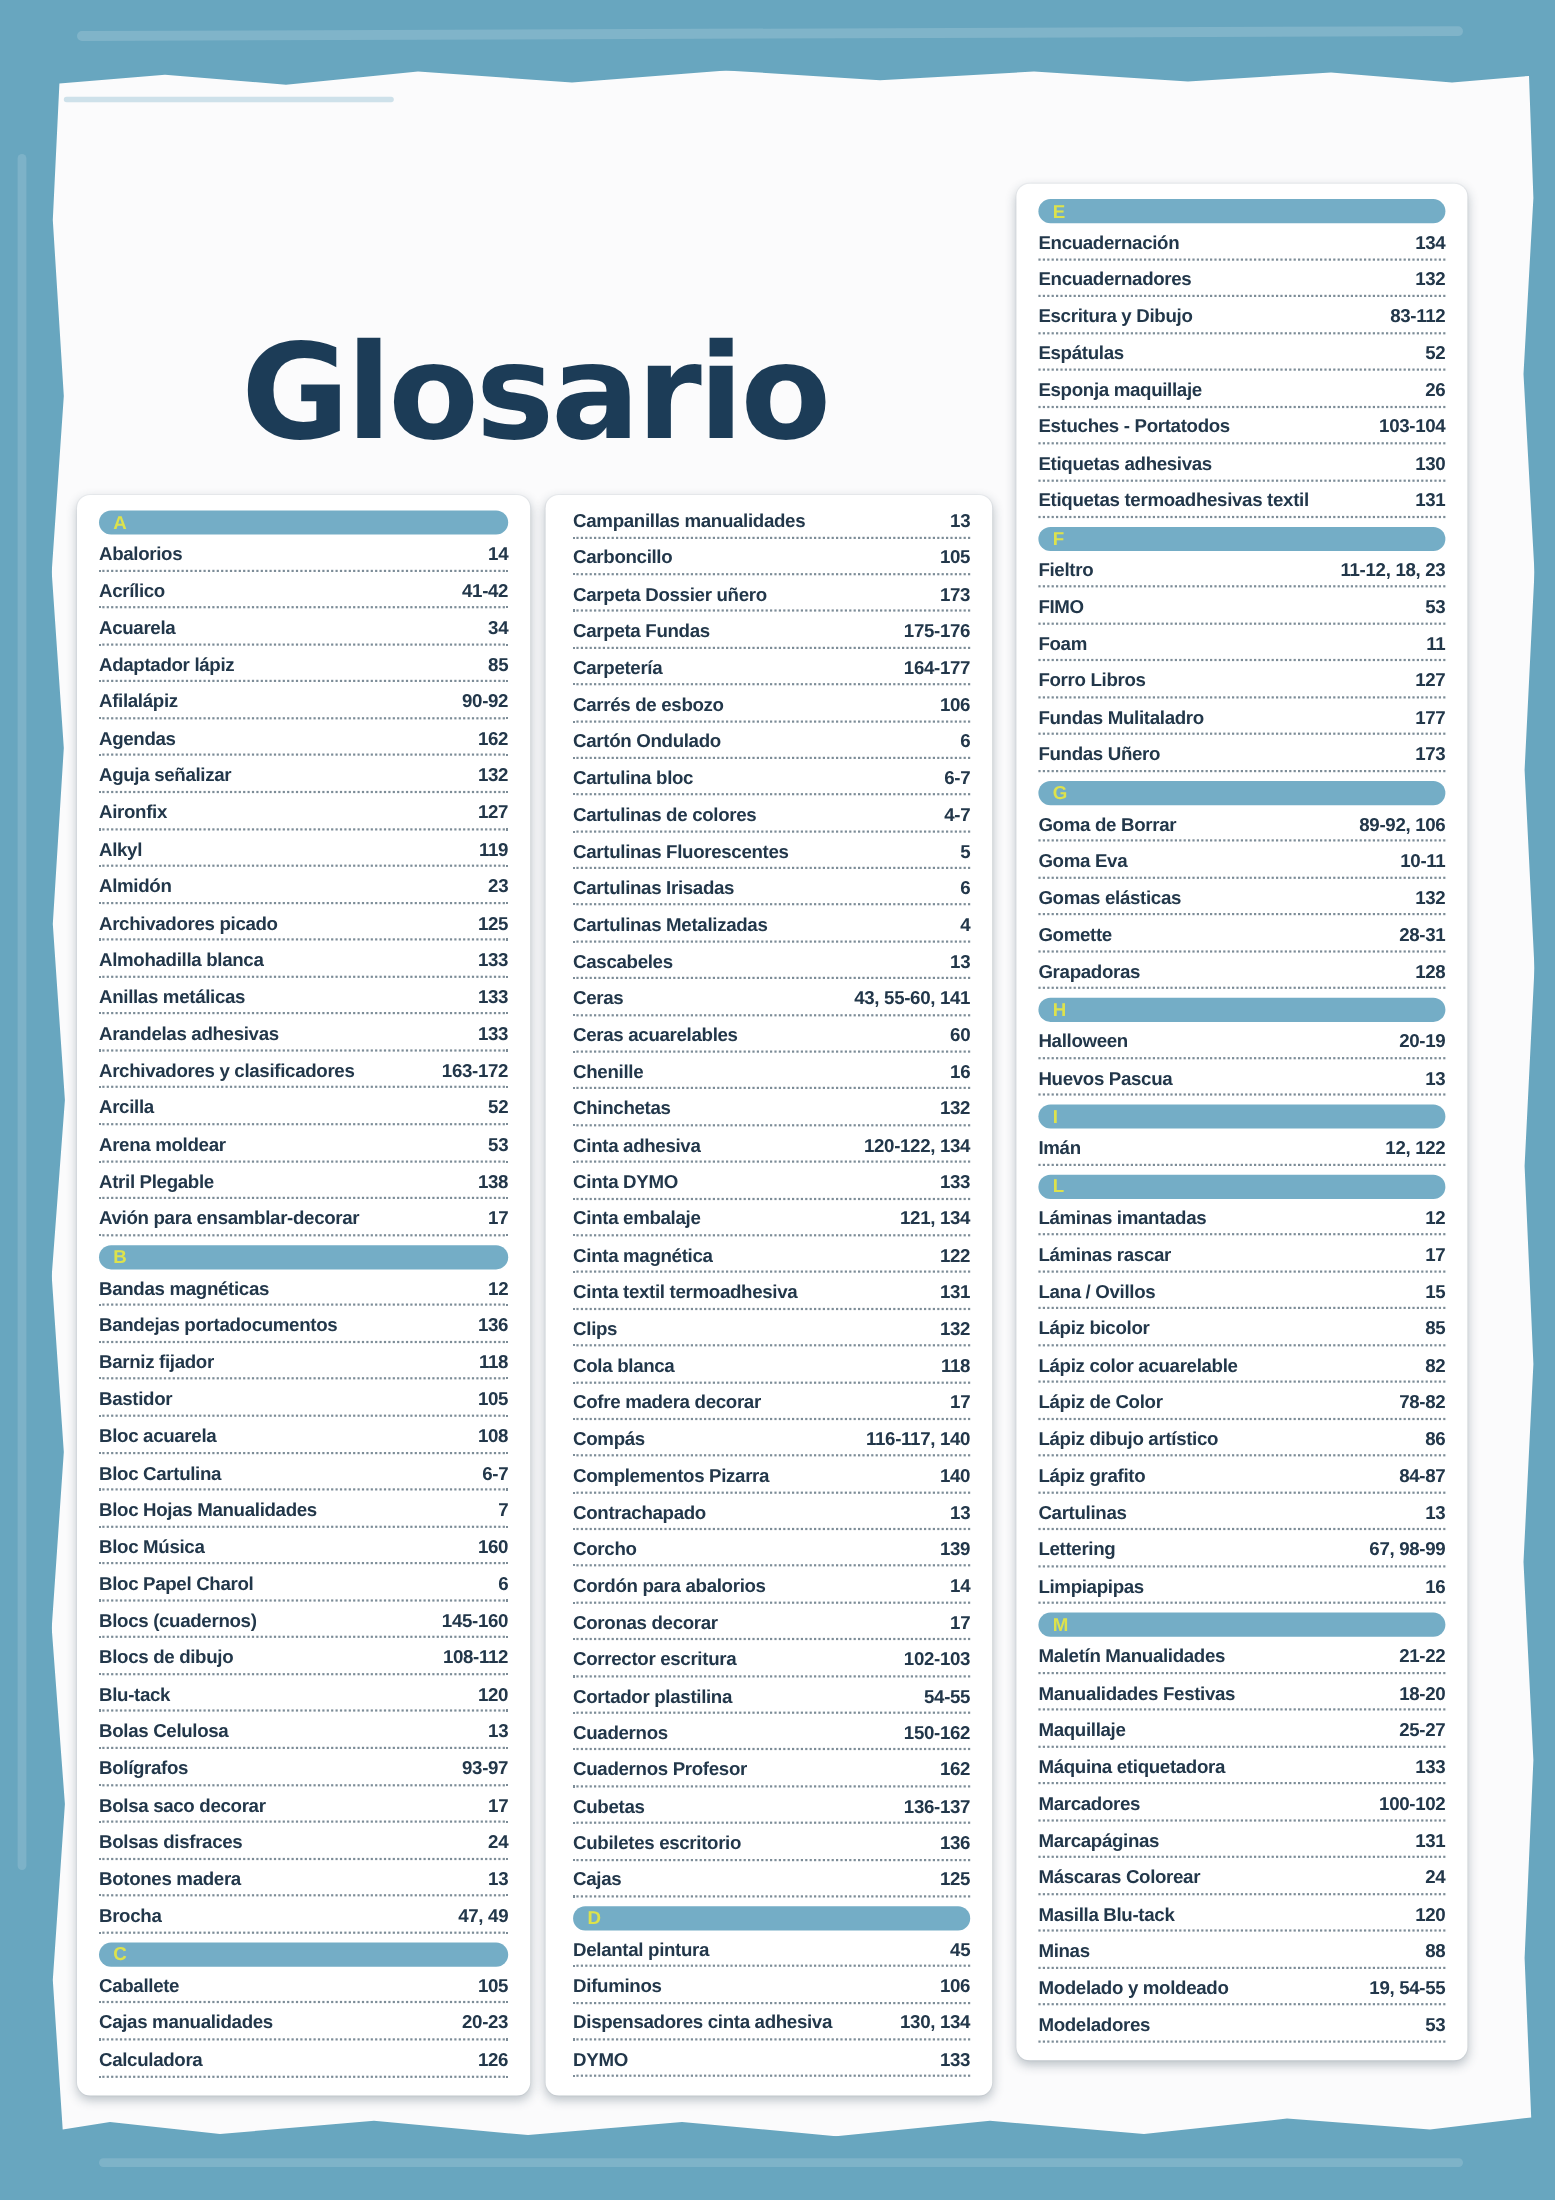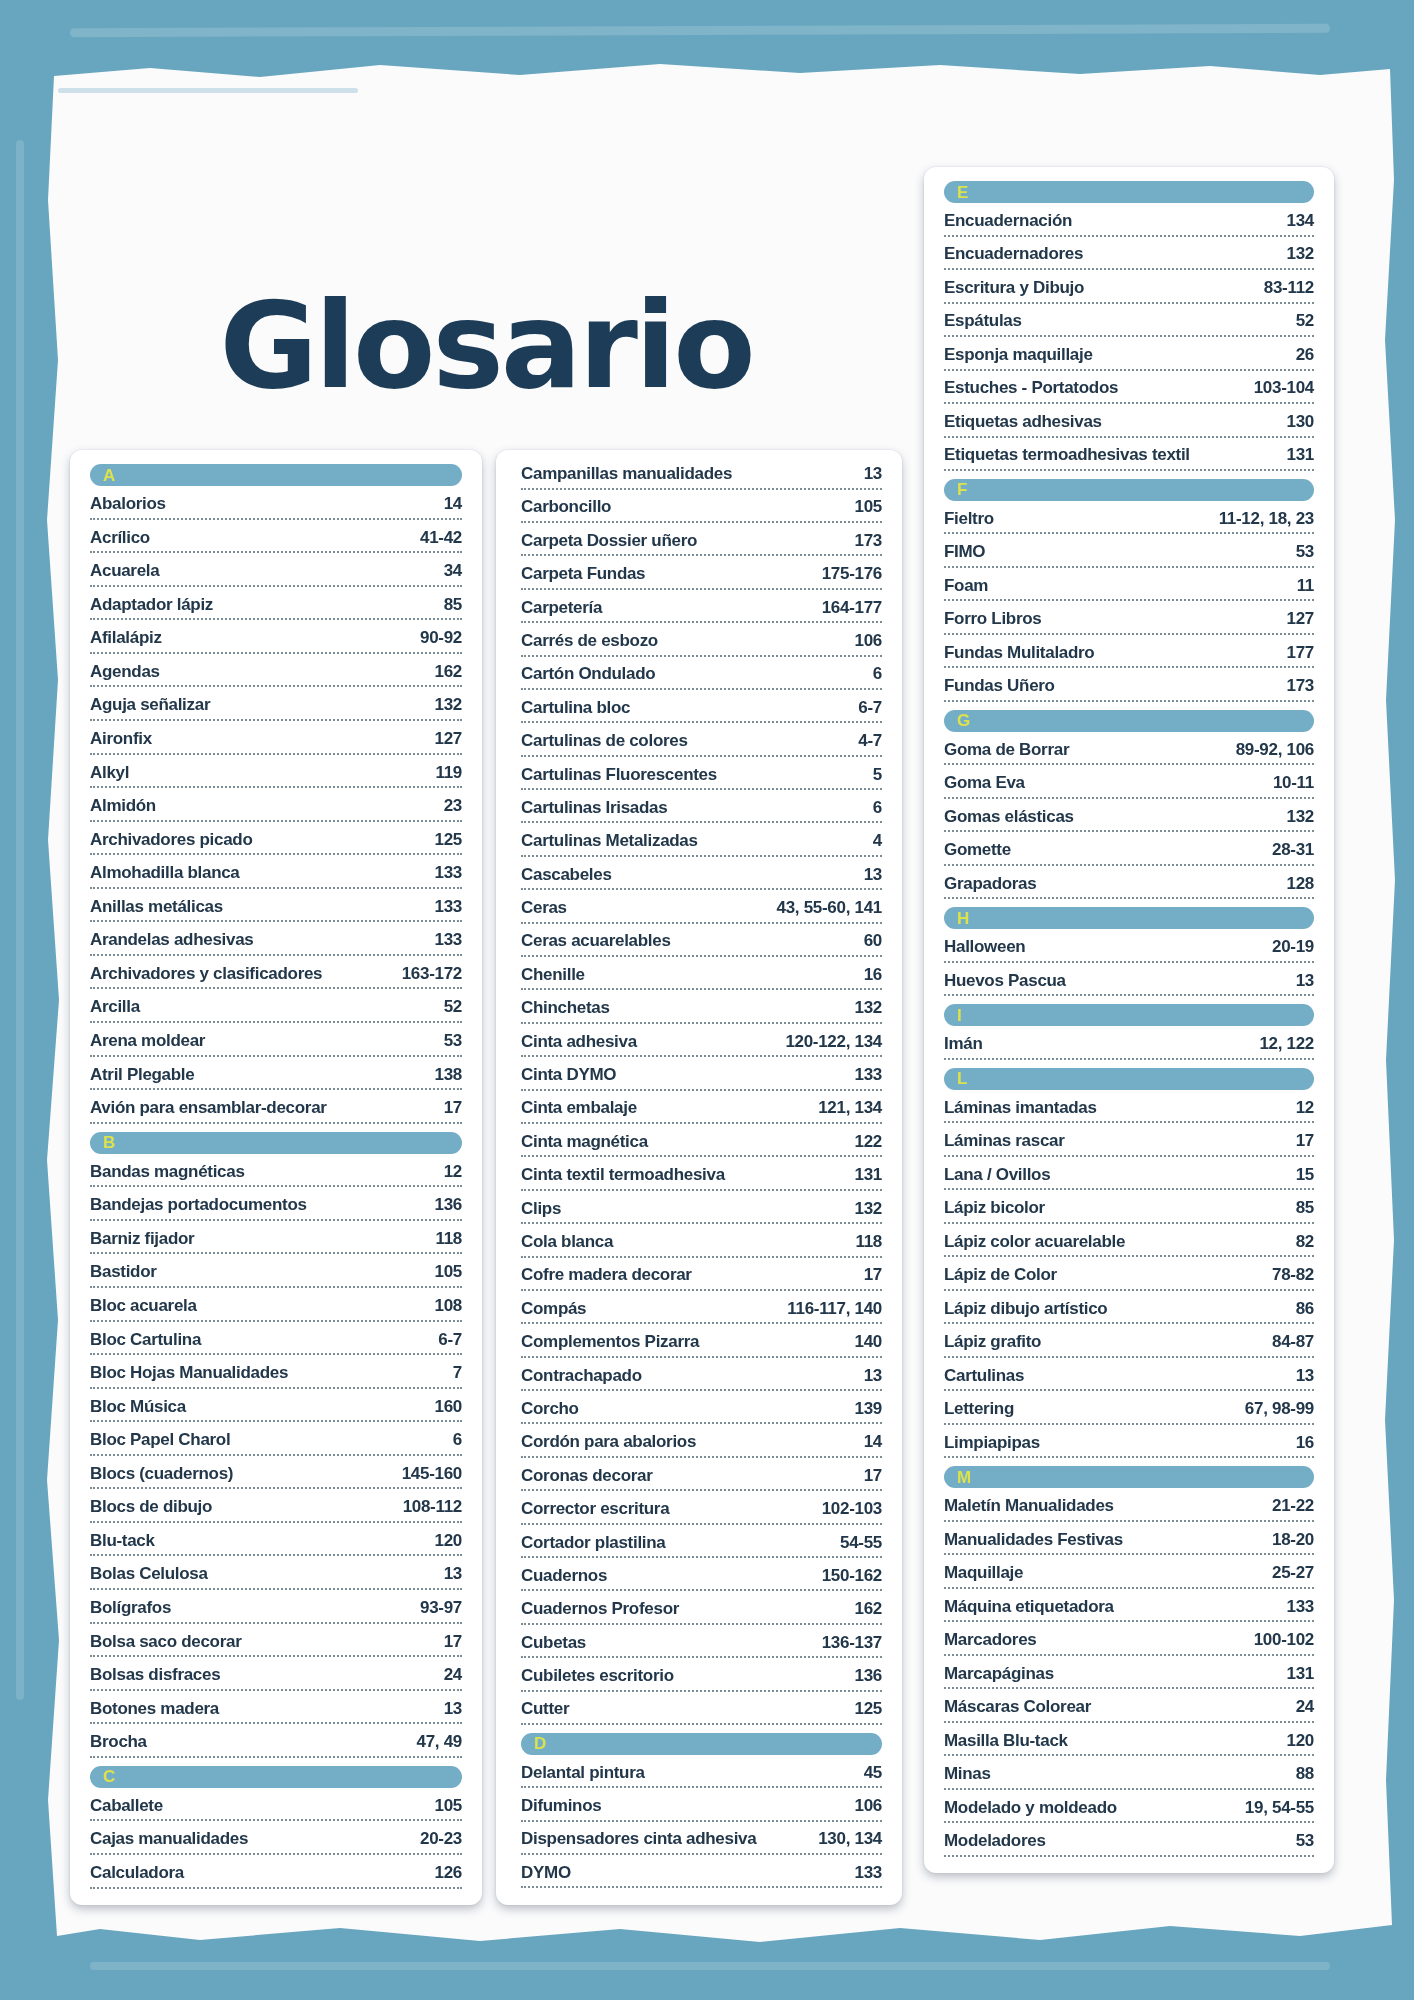--- a/index.html
+++ b/index.html
@@ -20,21 +20,21 @@
       48px 1800px,59px 1640px,47px 1480px,58px 1320px,47px 1160px,59px 1000px,
       48px 840px,58px 680px,47px 520px,58px 360px,48px 200px
     );
   }
   .streak-top    { position:absolute; left:70px;  top:26px;   width:1260px; height:9px;  background:rgba(255,255,255,.16); border-radius:5px; transform:rotate(-.2deg); }
   .streak-left   { position:absolute; left:16px;  top:140px;  width:8px;    height:1560px; background:rgba(255,255,255,.14); border-radius:4px; }
   .streak-bottom { position:absolute; left:90px;  top:1962px; width:1240px; height:8px;  background:rgba(255,255,255,.15); border-radius:4px; }
   .streak-inner  { position:absolute; left:58px;  top:88px;   width:300px;  height:5px;  background:rgba(104,166,191,.30); border-radius:3px; }
 
   .title {
-    position:absolute; left:70px; top:206px; width:832px;
+    position:absolute; left:70px; top:218px; width:832px;
     text-align:center; line-height:1;
     font-family:"DejaVu Sans","Liberation Sans",sans-serif;
     font-weight:bold; font-size:120px; letter-spacing:-3px;
     color:#1C3C57;
   }
 
   .card {
     position:absolute; background:#FFFFFF; border-radius:12px;
     box-shadow:0 4px 10px rgba(32,56,72,.30), 0 0 0 1px rgba(32,56,72,.04);
     padding:14px 20px 16px; box-sizing:border-box;
@@ -386,21 +386,21 @@
     </div>
     <div class="row">
       <span class="lbl">Cubetas</span>
       <span class="pgs">136-137</span>
     </div>
     <div class="row">
       <span class="lbl">Cubiletes escritorio</span>
       <span class="pgs">136</span>
     </div>
     <div class="row">
-      <span class="lbl">Cutter</span>
+      <span class="lbl">Cajas</span>
       <span class="pgs">125</span>
     </div>
     <div class="sec">
       <span class="sec-letter">D</span>
     </div>
     <div class="row">
       <span class="lbl">Delantal pintura</span>
       <span class="pgs">45</span>
     </div>
     <div class="row">

